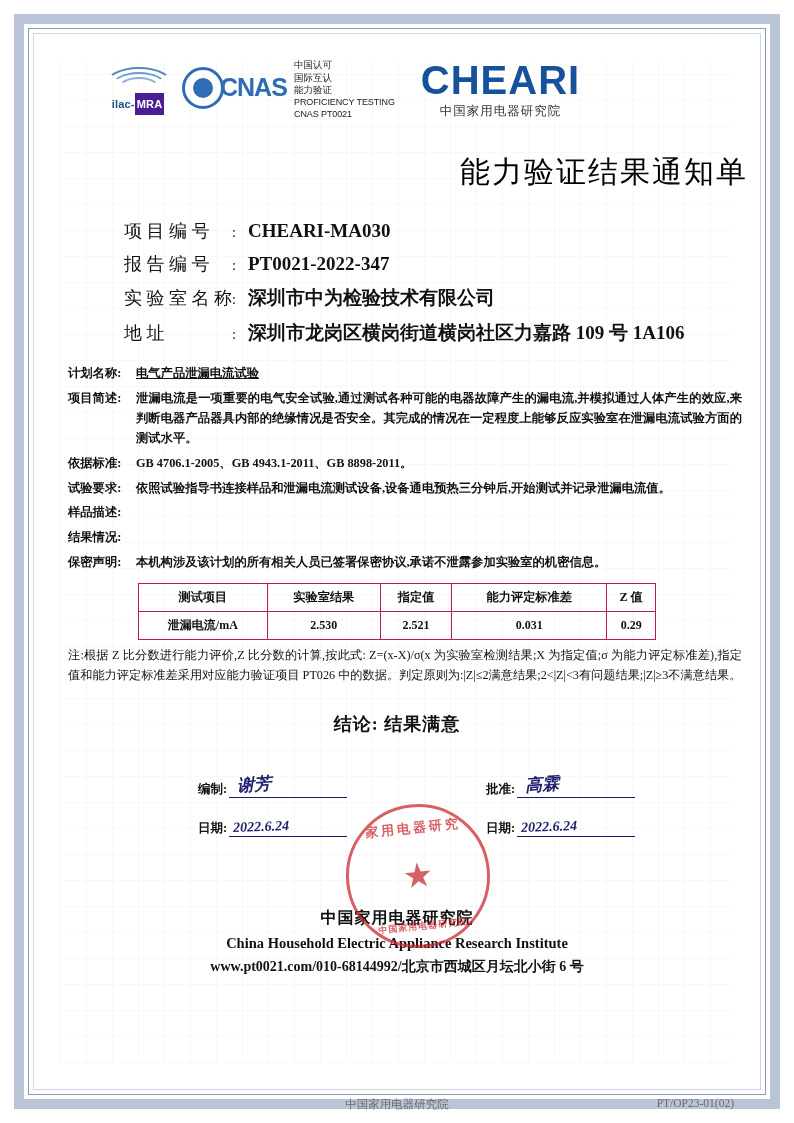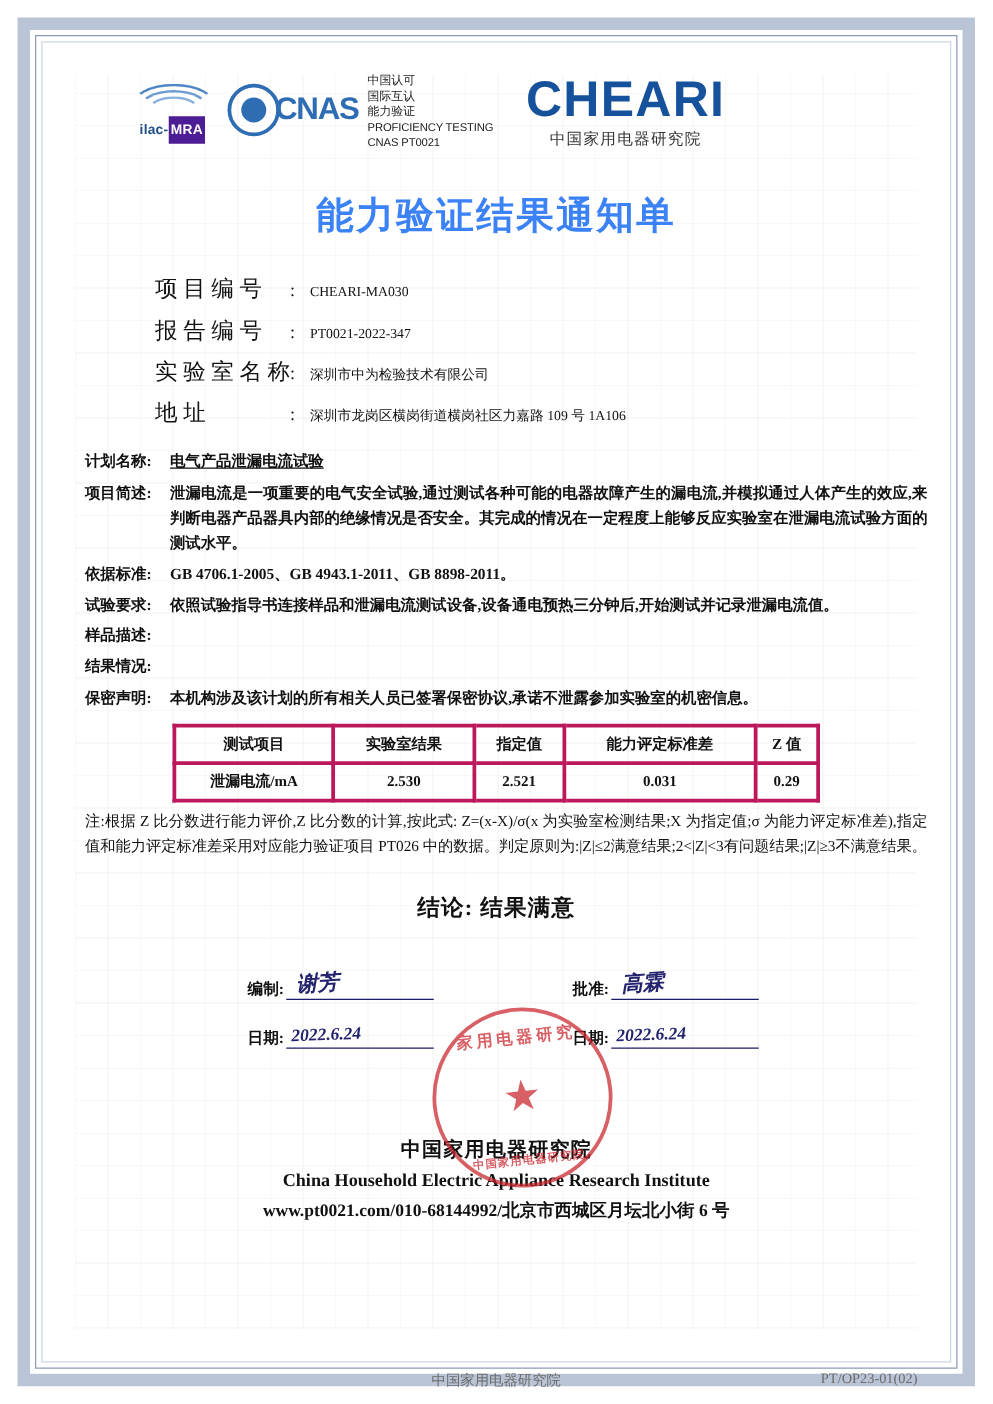--- a/index.html
+++ b/index.html
@@ -150,26 +150,26 @@
   }
   .cheari .sub {
     font-size: 12.5px;
     color: #333333;
     letter-spacing: 1px;
     margin-top: 3px;
   }
 
   
   .doc-title {
-    text-align: center;
+    text-align: right;
     font-size: 30px;
-    font-weight: bold;
+    font-weight: normal;
     letter-spacing: 2px;
     margin: 34px 0 26px 0;
-    color: #3b82f6;
+    color: #000000;
   }
 
   
   .fields {
     margin: 0 0 0 78px;
     font-size: 14.5px;
   }
   .f-row {
     display: flex;
     align-items: baseline;
@@ -177,21 +177,21 @@
   }
   .f-label {
     width: 108px;
     flex: none;
     display: flex;
     justify-content: space-between;
     font-size: 18px;
     letter-spacing: 0px;
   }
   .f-colon { width: 16px; flex: none; }
-  .f-value { font-size: 11px; }
+  .f-value { font-size: 19px; font-weight: bold; }
 
   
   .body {
     margin: 18px 6px 0 22px;
     font-size: 12.3px;
     line-height: 1.62;
   }
   .p-row {
     display: flex;
     margin-bottom: 5px;
@@ -216,21 +216,21 @@
   .table-wrap {
     margin: 10px auto 6px auto;
     width: 518px;
   }
   table.result {
     border-collapse: collapse;
     width: 100%;
     font-size: 12px;
   }
   table.result th, table.result td {
-    border: 3px solid #be185d;
+    border: 1px solid #be185d;
     text-align: center;
     padding: 5px 2px;
     font-weight: bold;
   }
   table.result th { font-size: 12.2px; }
   table.result td { font-size: 12px; }
 
   .note {
     margin: 6px 6px 0 22px;
     font-size: 12.2px;
@@ -252,21 +252,21 @@
     position: relative;
     margin-top: 42px;
     height: 128px;
   }
   .sig-col {
     position: absolute;
     font-size: 12.5px;
     font-weight: bold;
   }
   .sig-left { left: 152px; top: 0; }
-  .sig-right { left: 412px; top: 0; }
+  .sig-right { left: 440px; top: 0; }
   .sig-line {
     display: flex;
     align-items: flex-end;
     margin-bottom: 19px;
   }
   .sig-label { flex: none; }
   .sig-val {
     min-width: 118px;
     border-bottom: 1px solid #1b1b6b;
     margin-left: 2px;

